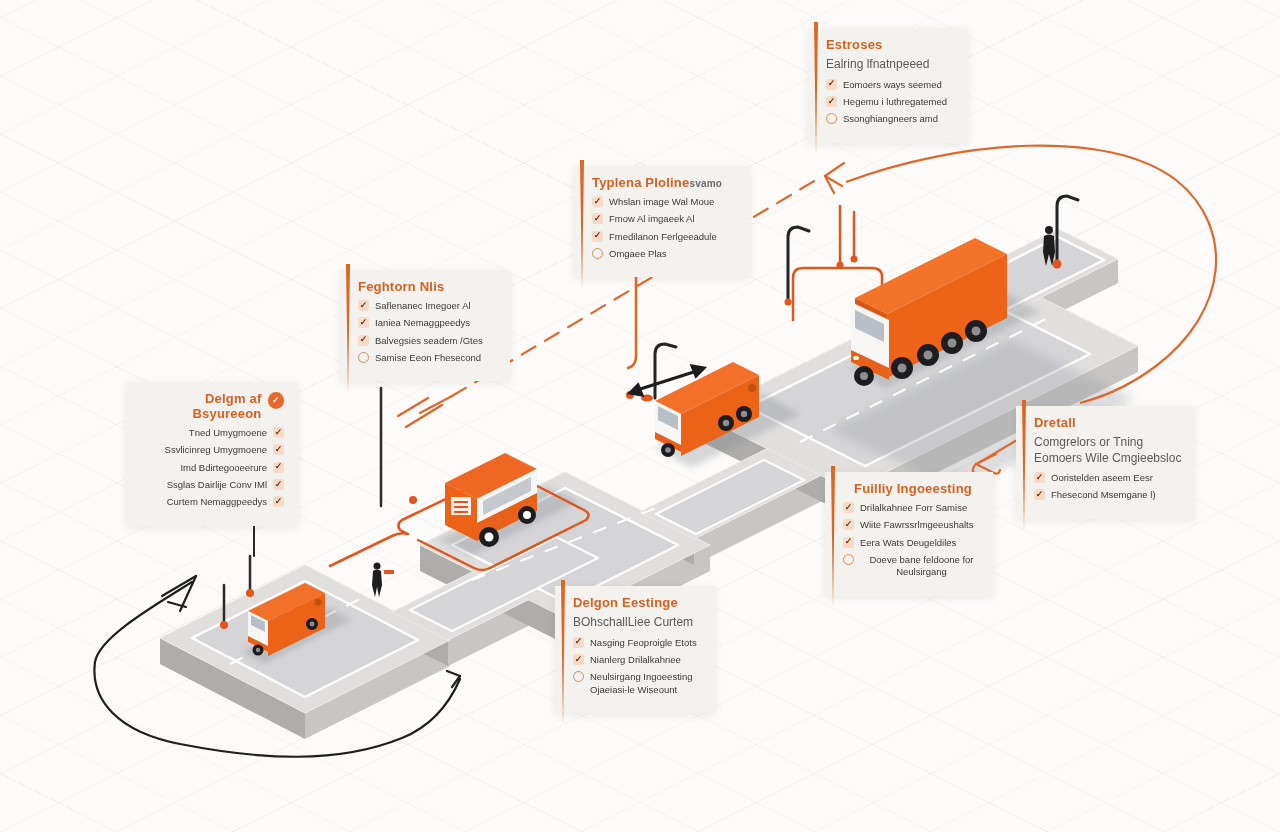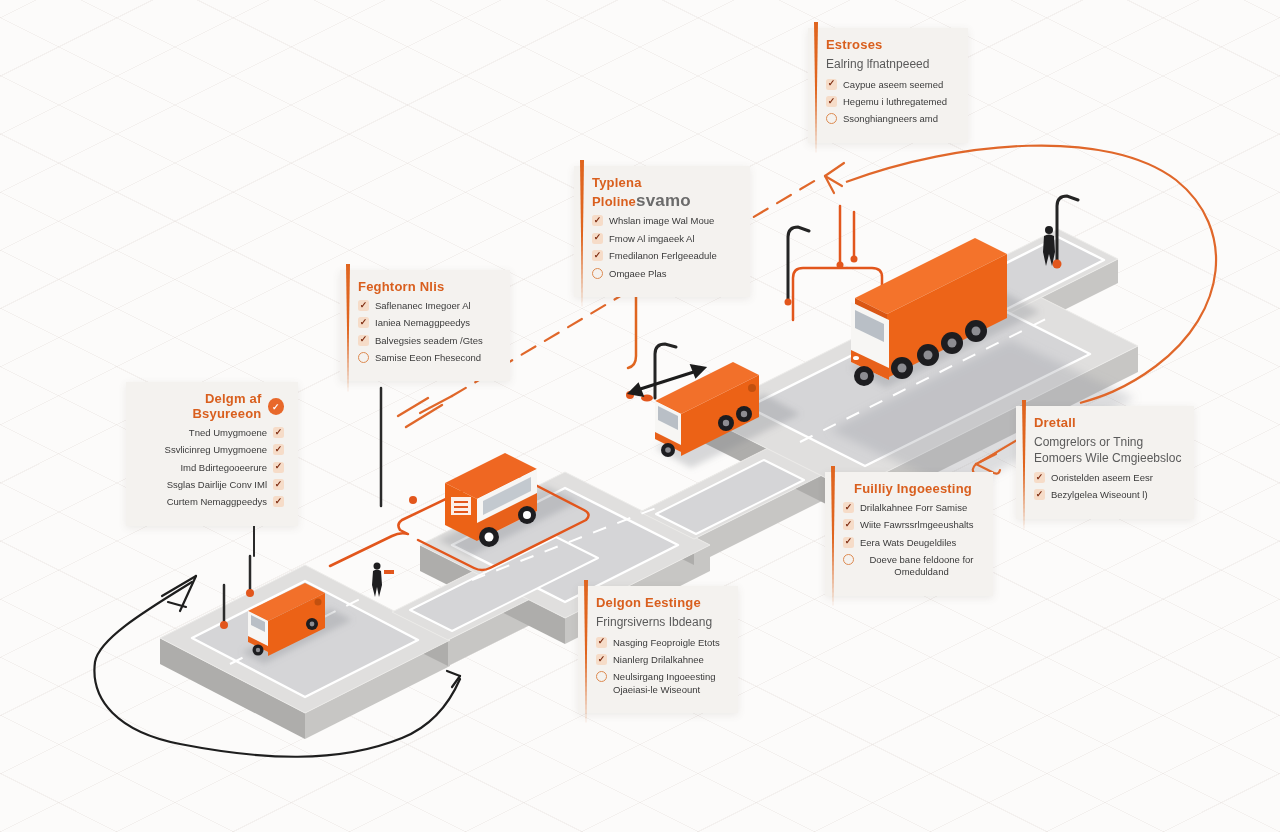--- a/index.html
+++ b/index.html
@@ -26,40 +26,40 @@
     font-size:9.5px;color:#3a3a3a;
   }
   .box .bar{
     position:absolute;left:6px;top:-6px;width:4px;height:calc(100% + 18px);
     background:#e0651f;
     clip-path:polygon(0 0,100% 0,50% 100%);
   }
   .box h3{
     margin:0 0 4px 0;font-size:13px;line-height:1.15;color:#d95f1e;letter-spacing:.2px;
   }
-  .box h3 .suffix{color:#6b6b6b;font-weight:bold;font-size:17px;}
+  .box h3 .suffix{color:#6b6b6b;font-weight:bold;font-size:10px;}
   .box .subtitle{color:#5a5a5a;font-size:12px;margin:0 0 6px 0;line-height:1.3;}
   .item{display:flex;gap:6px;align-items:flex-start;margin:5px 0;line-height:1.3;}
   .ic{flex:0 0 auto;display:inline-flex;align-items:center;justify-content:center;margin-top:0px;}
   .ic.check{width:11px;height:11px;border-radius:2.5px;background:#f6dcc8;color:#7e2c10;font-size:9px;font-weight:bold;}
   .ic.circle{width:9px;height:9px;border-radius:50%;border:1.6px solid #dd8a50;background:transparent;}
   .box.right-align{text-align:right;padding:10px 14px 12px 10px;}
   .box.right-align .item{flex-direction:row-reverse;}
-  .box.right-align h3{display:flex;align-items:center;justify-content:flex-end;gap:6px;}
+  .box.right-align h3{display:flex;justify-content:flex-end;gap:6px;}
   .badge{
     display:inline-flex;align-items:center;justify-content:center;
     width:17px;height:17px;border-radius:50%;background:#e8682a;color:#fff;font-size:9px;
   }
   
   #box-estroses{left:808px;top:28px;width:132px;}
   #box-typlena{left:574px;top:166px;width:148px;}
   #box-feghtorn{left:340px;top:270px;width:142px;}
   #box-delgm{left:126px;top:382px;width:148px;}
   #box-fullly{left:825px;top:472px;width:140px;text-align:center;}
-  #box-delgon{left:578px;top:586px;width:132px;}
+  #box-delgon{left:555px;top:586px;width:132px;}
   #box-dretall{left:1016px;top:406px;width:150px;}
 </style>
 </head>
 <body>
 
 <div class="grid"></div>
 
 <svg class="scene" width="1280" height="832" viewBox="0 0 1280 832">
   <defs>
     <filter id="blur5">
@@ -283,21 +283,21 @@
     <path d="M 460,676 L 452,687" stroke-width="2.2"></path>
   </g>
 </svg>
 
 <div class="box" id="box-estroses">
   <div class="bar"></div>
   <h3>Estroses</h3>
   <div class="subtitle">Ealring lfnatnpeeed</div>
   <div class="item">
     <span class="ic check">✓</span>
-    <span>Caypue aseem seemed</span>
+    <span>Eomoers ways seemed</span>
   </div>
   <div class="item">
     <span class="ic check">✓</span>
     <span>Hegemu i luthregatemed</span>
   </div>
   <div class="item">
     <span class="ic circle"></span>
     <span>Ssonghiangneers amd</span>
   </div>
 </div>
@@ -381,28 +381,28 @@
   <div class="item">
     <span class="ic check">✓</span>
     <span>Wiite Fawrssrlmgeeushalts</span>
   </div>
   <div class="item">
     <span class="ic check">✓</span>
     <span>Eera Wats Deugeldiles</span>
   </div>
   <div class="item">
     <span class="ic circle"></span>
-    <span>Doeve bane feldoone for Omeduldand</span>
+    <span>Doeve bane feldoone for Neulsirgang</span>
   </div>
 </div>
 
 <div class="box" id="box-delgon">
   <div class="bar"></div>
   <h3>Delgon Eestinge</h3>
-  <div class="subtitle">Fringrsiverns Ibdeang</div>
+  <div class="subtitle">BOhschallLiee Curtem</div>
   <div class="item">
     <span class="ic check">✓</span>
     <span>Nasging Feoproigle Etots</span>
   </div>
   <div class="item">
     <span class="ic check">✓</span>
     <span>Nianlerg Drilalkahnee</span>
   </div>
   <div class="item">
     <span class="ic circle"></span>
@@ -413,15 +413,15 @@
 <div class="box" id="box-dretall">
   <div class="bar"></div>
   <h3>Dretall</h3>
   <div class="subtitle">Comgrelors or Tning Eomoers Wile Cmgieebsloc</div>
   <div class="item">
     <span class="ic check">✓</span>
     <span>Ooristelden aseem Eesr</span>
   </div>
   <div class="item">
     <span class="ic check">✓</span>
-    <span>Bezylgelea Wiseount l)</span>
+    <span>Fhesecond Msemgane l)</span>
   </div>
 </div>
 
 </body></html>

